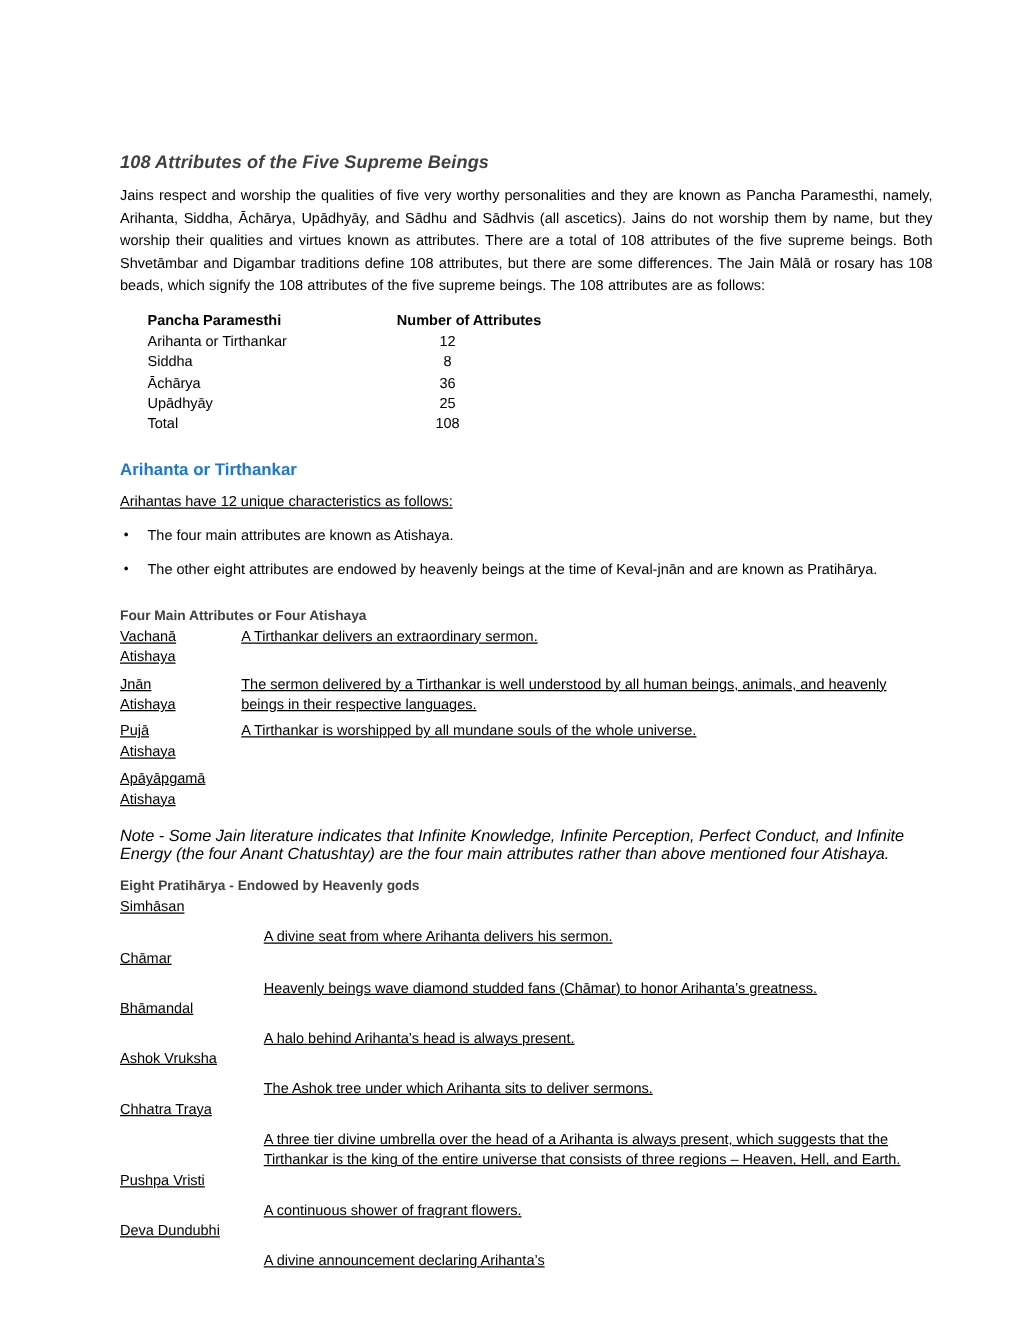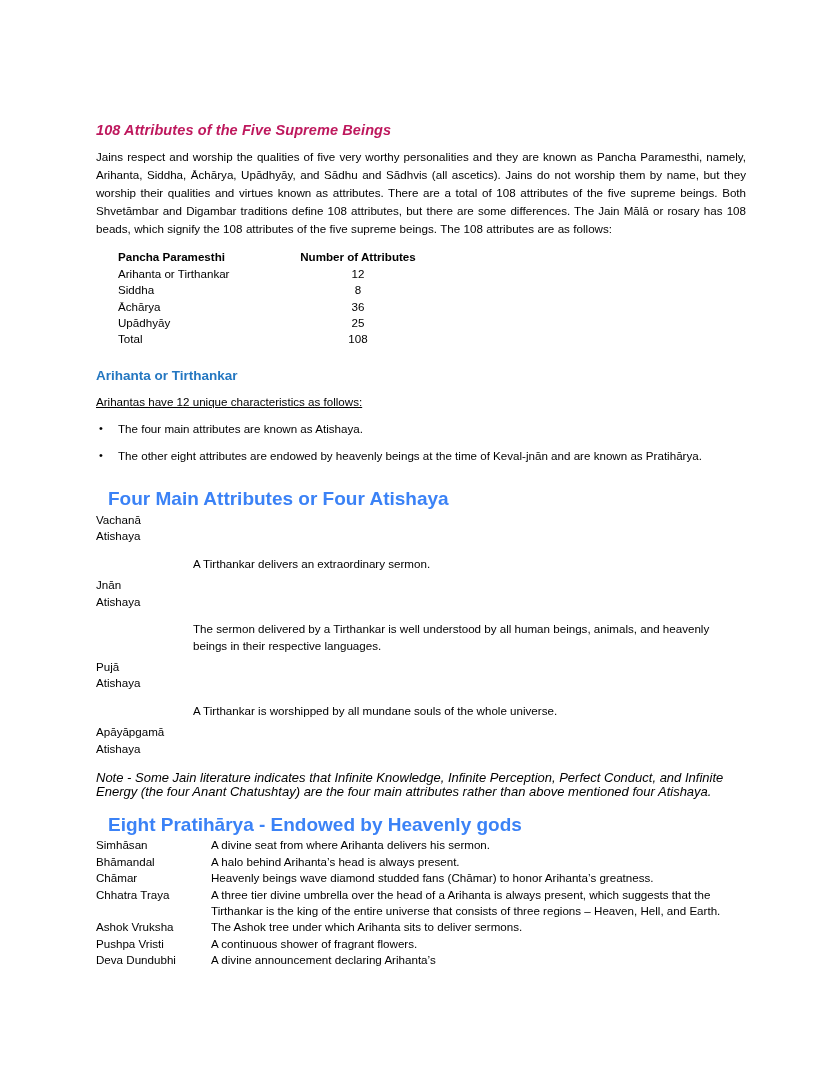--- a/index.html
+++ b/index.html
@@ -23,37 +23,37 @@
     left: 96px;
     top: 122px;
     width: 650px;
   }
 
   
   .doc-title {
     font-size: 14.5px;
     font-weight: bold;
     font-style: italic;
-    color: #be185d;
+    color: #404040;
     letter-spacing: 0.1px;
     margin: 0 0 9px 0;
     line-height: 1.2;
   }
   .h-blue-mid {
     font-size: 13.5px;
     font-weight: bold;
     color: #2477C1;
     margin: 0 0 8px 0;
     line-height: 1.25;
   }
   .h-blue-dark {
-    font-size: 19px;
-    font-weight: bold;
-    color: #3b82f6;
-    margin: 0 0 1px 12px;
+    font-size: 11px;
+    font-weight: bold;
+    color: #404040;
+    margin: 0 0 1px 0;
     line-height: 1.25;
   }
 
   
   .intro {
     font-size: 11.6px;
     line-height: 17.8px;
     text-align: justify;
     margin: 0;
     word-spacing: 0.2px;
@@ -77,21 +77,21 @@
     text-align: left;
     vertical-align: top;
     font-weight: normal;
   }
   .attr-table thead th {
     font-weight: bold;
     padding-bottom: 0.5px;
   }
   .attr-table .col-name { width: 165px; }
   .attr-table .col-num  { width: 150px; text-align: center; }
-  .attr-table thead .col-num { text-align: center; }
+  .attr-table thead .col-num { text-align: right; }
 
   
   ul.bullets {
     margin: 10px 0 0 0;
     padding: 0;
     list-style: none;
   }
   ul.bullets li {
     position: relative;
     padding-left: 22px;
@@ -106,40 +106,41 @@
     font-size: 11px;
     line-height: 17.5px;
   }
 
   
   .def-list { margin: 0; }
   .def-row {
     display: flex;
     align-items: flex-start;
     margin-bottom: 0;
+    text-decoration: underline;
   }
   .def-row .term {
     font-size: 11.6px;
     line-height: 16.4px;
     flex: 0 0 auto;
     white-space: pre-line;
   }
   .def-row .desc {
     font-size: 11.6px;
     line-height: 16.4px;
     flex: 1 1 auto;
   }
   
   .atishaya .def-row { margin-bottom: 5px; }
   .atishaya .term { width: 97px; }
-  .atishaya .desc { width: 420px; margin-top: 44px; }
+  .atishaya .desc { width: 420px; }
   
   .pratiharya .def-row { margin-bottom: 0px; }
   .pratiharya .term { width: 115px; }
-  .pratiharya .desc { width: 420px; }
+  .pratiharya .desc { width: 420px; margin-top: 24px; }
 
   .note {
     font-size: 13px;
     font-style: italic;
     line-height: 14.2px;
     margin: 14px 0 13px 0;
     width: 640px;
   }
   .spacer-s { height: 14px; }
   .spacer-m { height: 20px; }
@@ -230,36 +231,36 @@
     <p class="note">Note - Some Jain literature indicates that Infinite Knowledge, Infinite Perception, Perfect Conduct, and Infinite Energy (the four Anant Chatushtay) are the four main attributes rather than above mentioned four Atishaya.</p>
 
     <h2 class="h-blue-dark">Eight Pratihārya - Endowed by Heavenly gods</h2>
 
     <div class="def-list pratiharya">
       <div class="def-row">
         <div class="term">Simhāsan</div>
         <div class="desc">A divine seat from where Arihanta delivers his sermon.</div>
       </div>
       <div class="def-row">
+        <div class="term">Chāmar</div>
+        <div class="desc">Heavenly beings wave diamond studded fans (Chāmar) to honor Arihanta’s greatness.</div>
+      </div>
+      <div class="def-row">
         <div class="term">Bhāmandal</div>
         <div class="desc">A halo behind Arihanta’s head is always present.</div>
       </div>
       <div class="def-row">
-        <div class="term">Chāmar</div>
-        <div class="desc">Heavenly beings wave diamond studded fans (Chāmar) to honor Arihanta’s greatness.</div>
+        <div class="term">Ashok Vruksha</div>
+        <div class="desc">The Ashok tree under which Arihanta sits to deliver sermons.</div>
       </div>
       <div class="def-row">
         <div class="term">Chhatra Traya</div>
         <div class="desc">A three tier divine umbrella over the head of a Arihanta is always present, which suggests that the Tirthankar is the king of the entire universe that consists of three regions – Heaven, Hell, and Earth.</div>
       </div>
       <div class="def-row">
-        <div class="term">Ashok Vruksha</div>
-        <div class="desc">The Ashok tree under which Arihanta sits to deliver sermons.</div>
-      </div>
-      <div class="def-row">
         <div class="term">Pushpa Vristi</div>
         <div class="desc">A continuous shower of fragrant flowers.</div>
       </div>
       <div class="def-row">
         <div class="term">Deva Dundubhi</div>
         <div class="desc">A divine announcement declaring Arihanta’s</div>
       </div>
     </div>
 
   </div>

